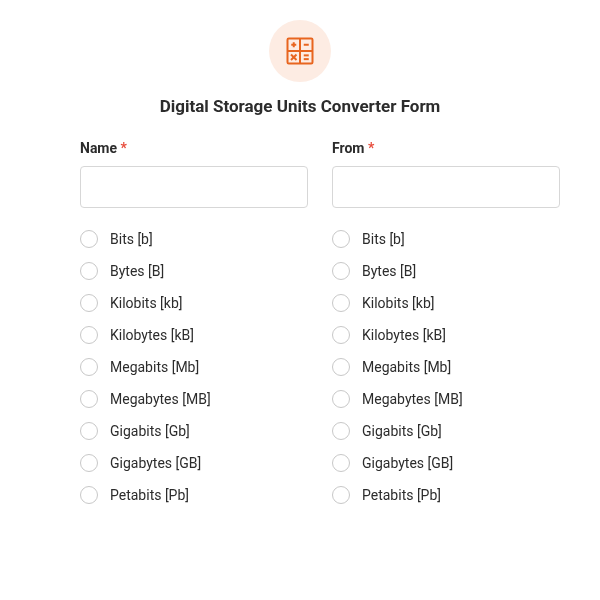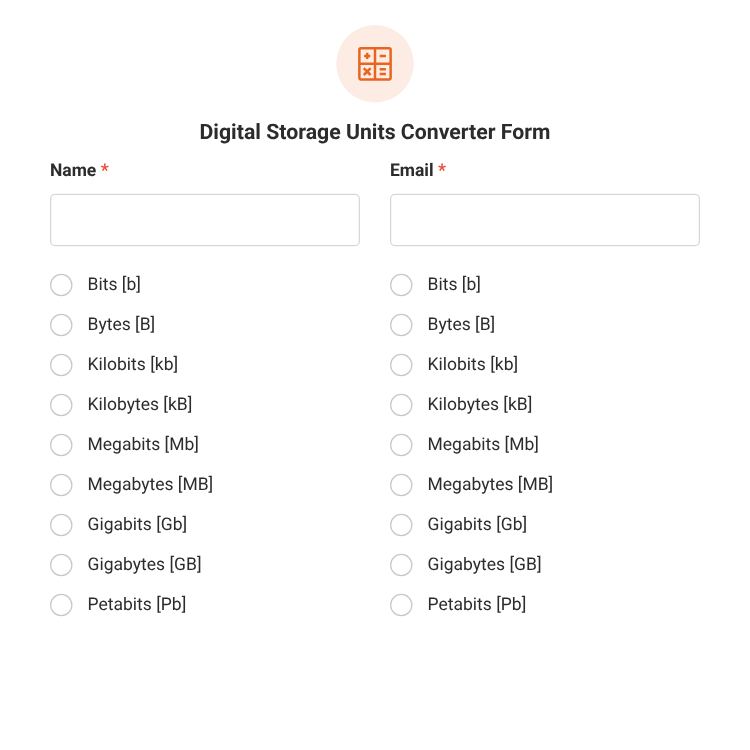--- a/index.html
+++ b/index.html
@@ -23,26 +23,27 @@
   }
   .calc-icon {
     width: 30px;
     height: 30px;
   }
   h1 {
     text-align: center;
     font-size: 17px;
     font-weight: 700;
     color: #2c2c2c;
-    margin-bottom: 13px;
+    margin-bottom: 24px;
   }
   .row {
     display: flex;
     gap: 24px;
     margin-bottom: 18px;
+    margin-left: 40px;
   }
   .col {
     flex: 1;
   }
   .field-label {
     font-size: 14px;
     font-weight: 700;
     color: #2c2c2c;
     margin-bottom: 10px;
     display: block;
@@ -104,21 +105,21 @@
 <div class="row">
   <div class="col">
     <label class="field-label">
       <span>Name</span>
       <span class="req">*</span>
     </label>
     <input type="text" class="text-input" value="" style="">
   </div>
   <div class="col">
     <label class="field-label">
-      <span>Email</span>
+      <span>From</span>
       <span class="req">*</span>
     </label>
     <input type="text" class="text-input" value="" style="">
   </div>
 </div>
 
 <div class="row">
   <div class="col">
     <div class="radio-list" id="from-list">
         <div class="radio-item">

